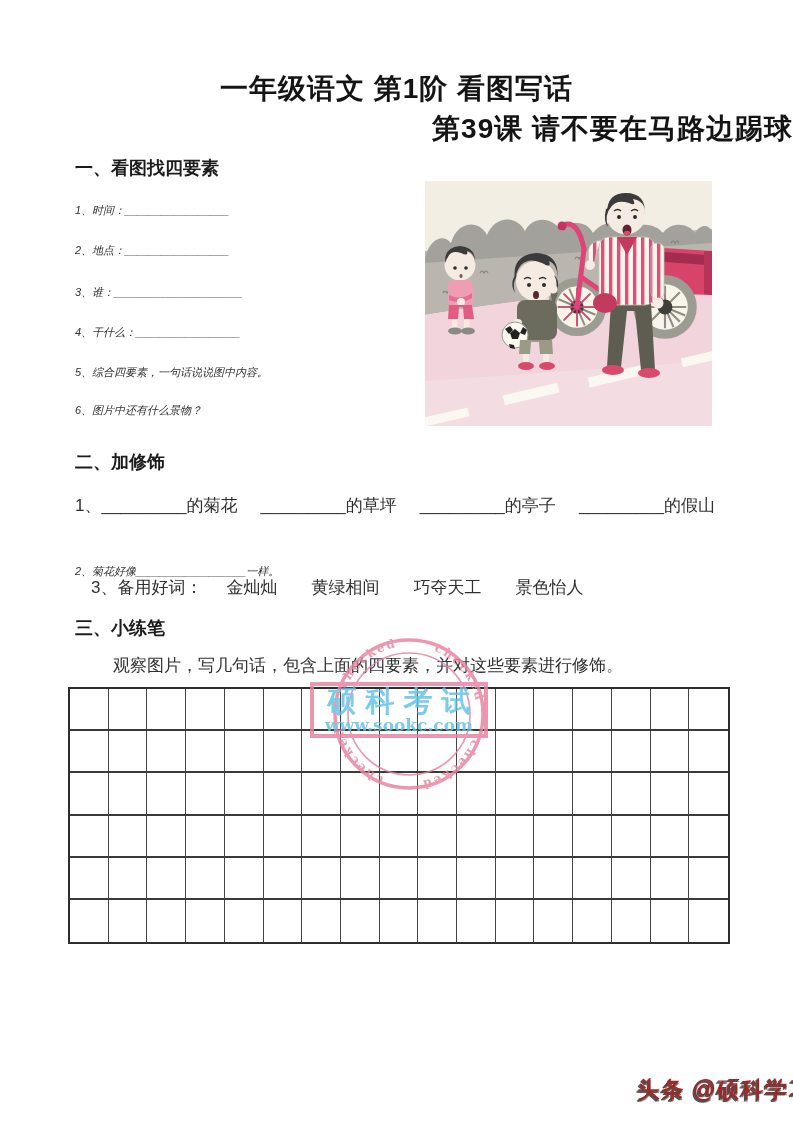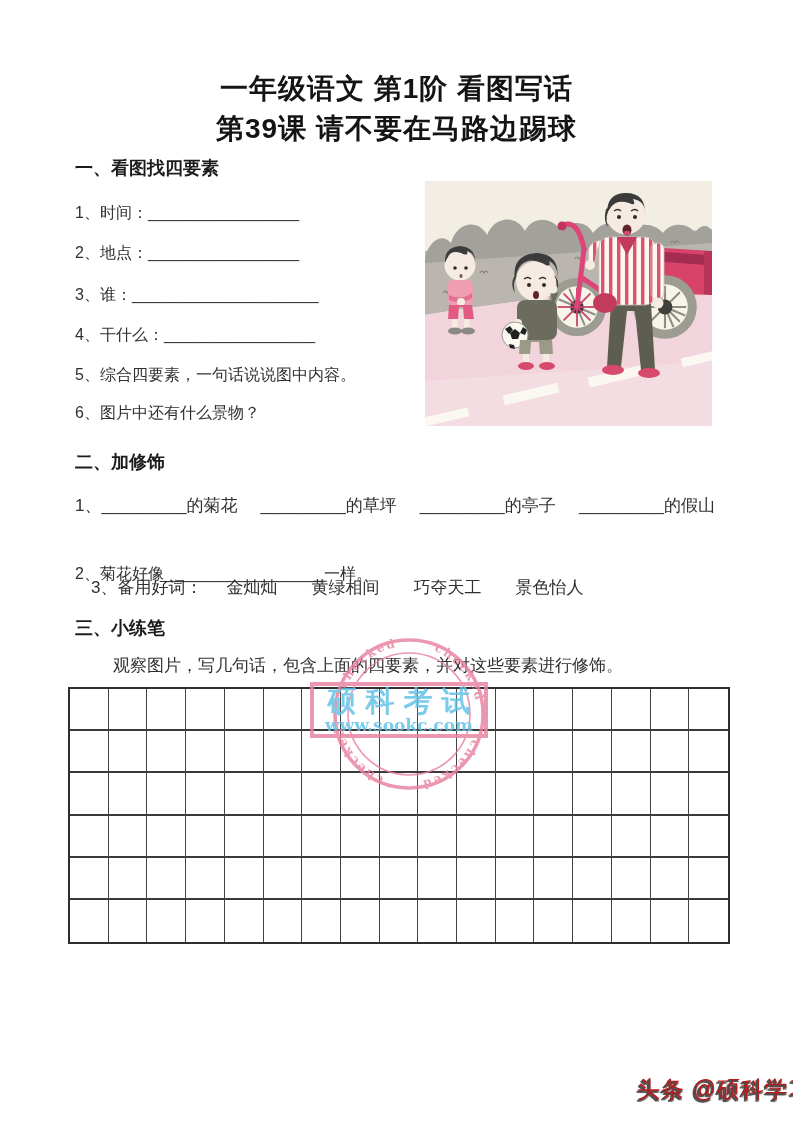--- a/index.html
+++ b/index.html
@@ -6,23 +6,23 @@
   body{
     width:793px;height:1121px;position:relative;background:#ffffff;
     font-family:"Liberation Sans","DejaVu Sans",sans-serif;color:#2a2a2a;
     overflow:hidden;
   }
   .abs{position:absolute;}
   .page-title{
     left:0;top:70px;width:793px;text-align:center;
     font-size:28px;font-weight:bold;color:#141414;letter-spacing:1px;
   }
-  .page-title.line2{top:110px;}
+  .page-title.line2{top:110px;text-align:right;}
   .sec-heading{font-size:18px;font-weight:bold;color:#1c1c1c;}
-  .q-item{font-size:16px;color:#303030;white-space:nowrap;}
+  .q-item{font-size:11px;color:#303030;white-space:nowrap;font-style:italic;}
   .fill-line{left:75px;width:640px;font-size:17px;color:#303030;display:flex;justify-content:space-between;white-space:nowrap;}
   .word-row{left:75px;font-size:17px;color:#303030;display:flex;align-items:baseline;white-space:nowrap;margin-left:16px;}
   .word-row .prefix{margin-right:24px;}
   .word-row .word{margin-right:34px;}
   .instruction{left:113px;top:654px;font-size:17px;color:#303030;}
   
   .writing-grid{
     left:68px;top:687px;width:662px;height:257px;
     display:grid;grid-template-rows:repeat(6,1fr);
     border:2px solid #2e2e2e;box-sizing:border-box;background:#fff;

